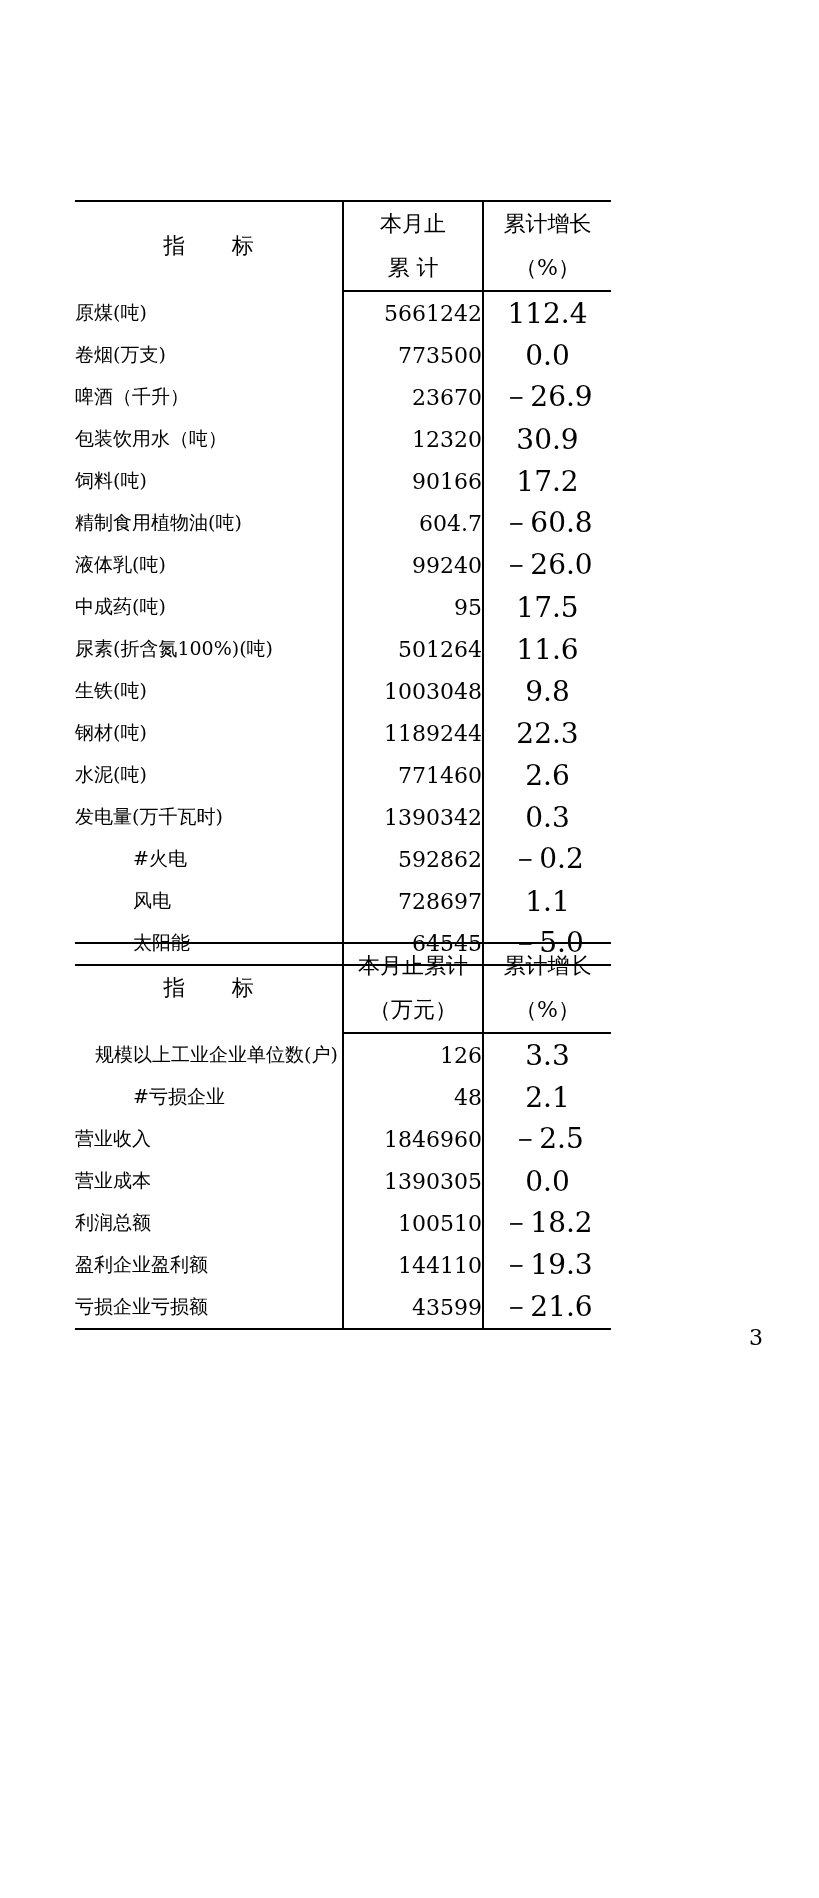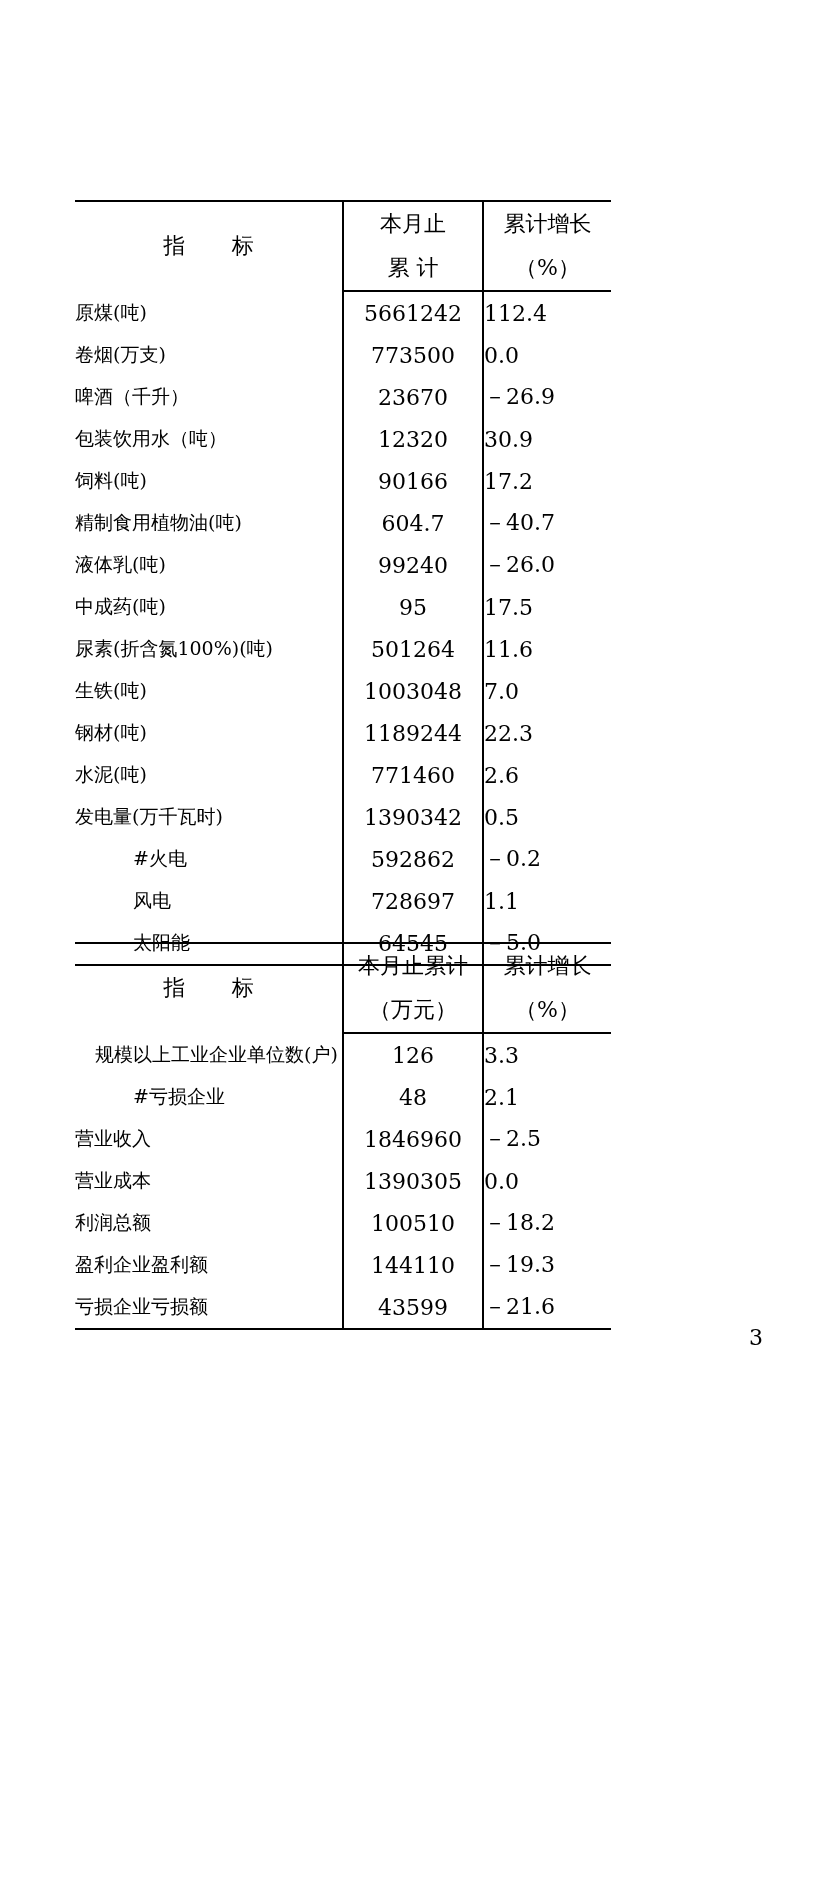--- a/index.html
+++ b/index.html
@@ -80,29 +80,29 @@
     font-size: 19px;
     padding-left: 34px;
     height: 42px;
     vertical-align: middle;
     white-space: nowrap;
   }
   .cell-ind.indent1 { padding-left: 58px; }
   .cell-ind.center-ish { padding-left: 20px; }
   .cell-val {
     font-size: 22px;
-    text-align: center;
+    text-align: right;
     padding-right: 10px;
     height: 42px;
     vertical-align: middle;
     border-left: 2.5px solid #000;
   }
   .cell-pct {
-    font-size: 22px;
-    text-align: left;
+    font-size: 28px;
+    text-align: center;
     padding-right: 12px;
     height: 42px;
     vertical-align: middle;
     border-left: 2.5px solid #000;
   }
   .bold { font-weight: bold; }
 
   .page-number {
     position: absolute;
     right: 56px;
@@ -157,56 +157,56 @@
             <td class="cell-pct">30.9</td>
           </tr>
           <tr>
             <td class="cell-ind">饲料(吨)</td>
             <td class="cell-val">90166</td>
             <td class="cell-pct">17.2</td>
           </tr>
           <tr>
             <td class="cell-ind">精制食用植物油(吨)</td>
             <td class="cell-val">604.7</td>
-            <td class="cell-pct">－40.7</td>
+            <td class="cell-pct">－60.8</td>
           </tr>
           <tr>
             <td class="cell-ind">液体乳(吨)</td>
             <td class="cell-val">99240</td>
             <td class="cell-pct">－26.0</td>
           </tr>
           <tr>
             <td class="cell-ind">中成药(吨)</td>
             <td class="cell-val">95</td>
             <td class="cell-pct">17.5</td>
           </tr>
           <tr>
             <td class="cell-ind">尿素(折含氮100%)(吨)</td>
             <td class="cell-val">501264</td>
             <td class="cell-pct">11.6</td>
           </tr>
           <tr>
             <td class="cell-ind">生铁(吨)</td>
             <td class="cell-val">1003048</td>
-            <td class="cell-pct">7.0</td>
+            <td class="cell-pct">9.8</td>
           </tr>
           <tr>
             <td class="cell-ind">钢材(吨)</td>
             <td class="cell-val">1189244</td>
             <td class="cell-pct">22.3</td>
           </tr>
           <tr>
             <td class="cell-ind">水泥(吨)</td>
             <td class="cell-val">771460</td>
             <td class="cell-pct">2.6</td>
           </tr>
           <tr>
             <td class="cell-ind">发电量(万千瓦时)</td>
             <td class="cell-val">1390342</td>
-            <td class="cell-pct">0.5</td>
+            <td class="cell-pct">0.3</td>
           </tr>
           <tr>
             <td class="cell-ind indent1">#火电</td>
             <td class="cell-val">592862</td>
             <td class="cell-pct">－0.2</td>
           </tr>
           <tr>
             <td class="cell-ind indent1">风电</td>
             <td class="cell-val">728697</td>
             <td class="cell-pct">1.1</td>

